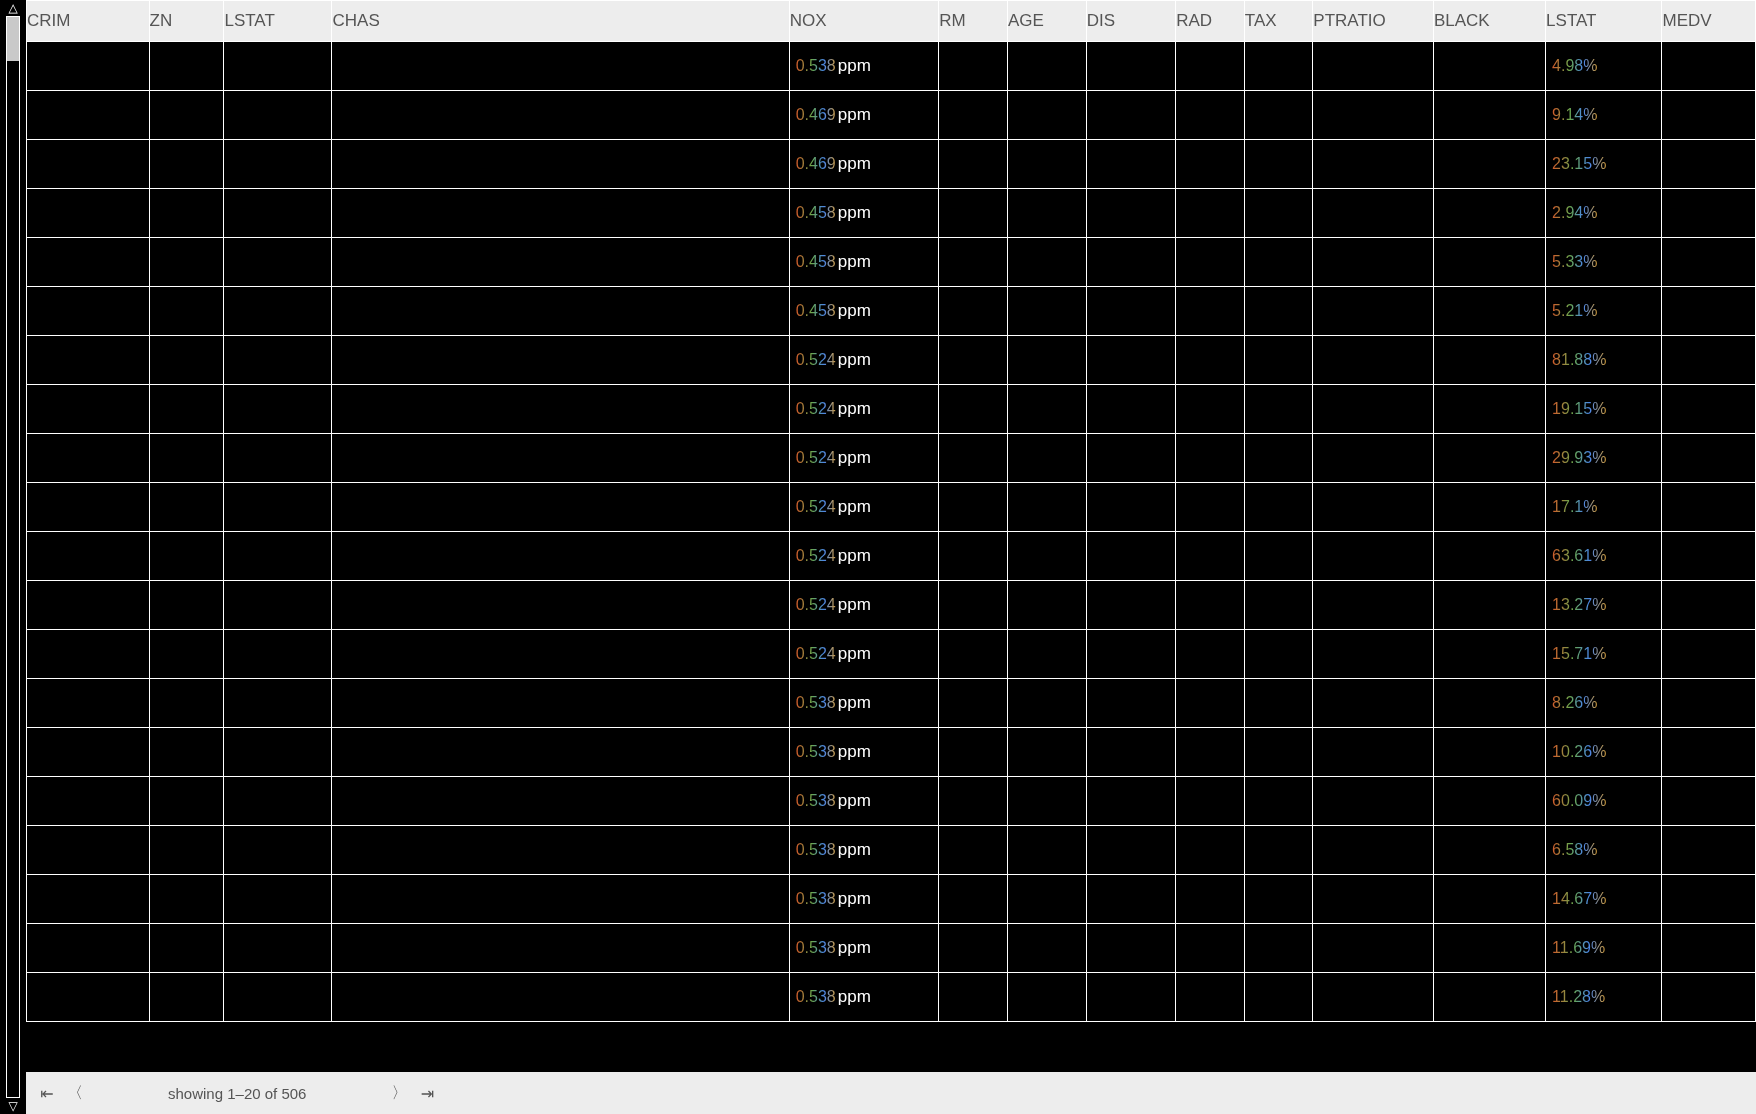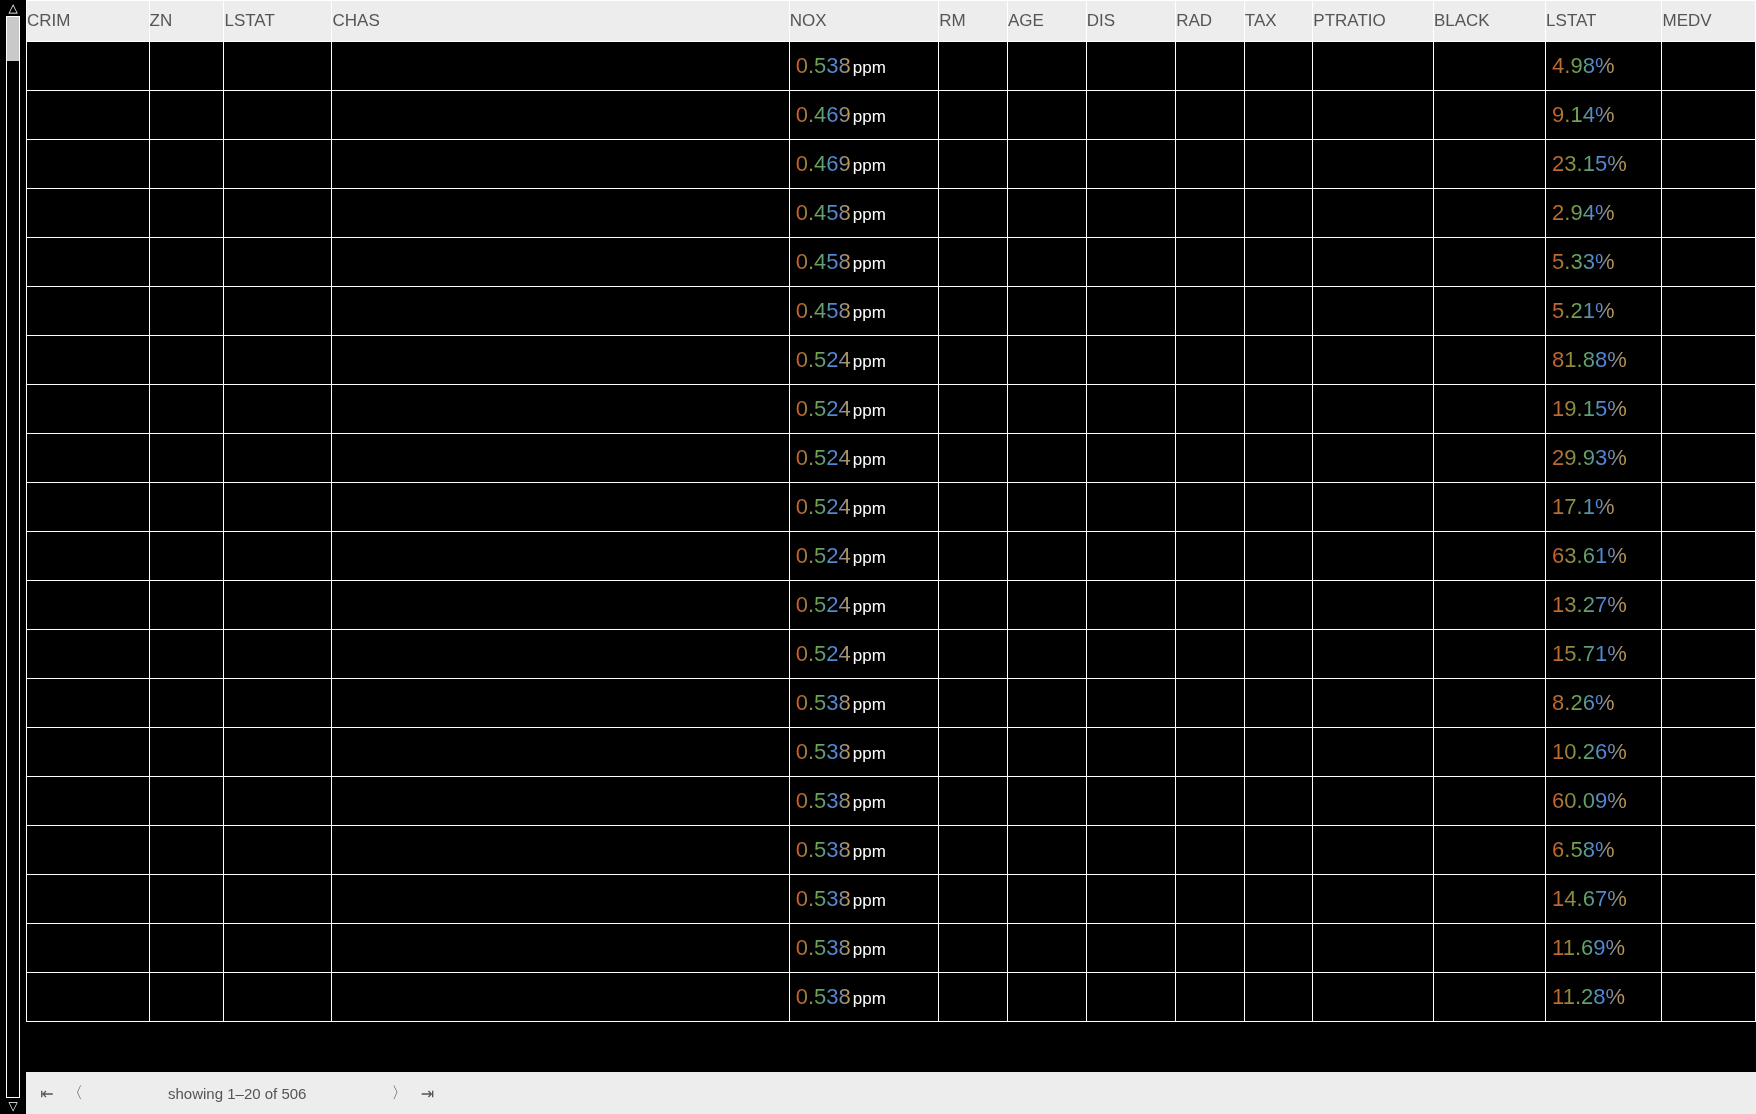--- a/index.html
+++ b/index.html
@@ -10,21 +10,21 @@
   .scroll-thumb{position:absolute;left:0;right:0;top:0;height:44px;background:#c9c9c9;}
   .main{flex:1;display:flex;flex-direction:column;}
   .grid{flex:1;overflow:hidden;}
   table{border-collapse:collapse;width:100%;table-layout:fixed;}
   col.c-crim{width:118px}col.c-zn{width:72px}col.c-indus{width:104px}col.c-chas{width:440px}
   col.c-nox{width:144px}col.c-rm{width:66px}col.c-age{width:76px}col.c-dis{width:86px}
   col.c-rad{width:66px}col.c-tax{width:66px}col.c-ptr{width:116px}col.c-black{width:108px}
   col.c-lstat{width:112px}col.c-medv{width:90px}
   th{background:#ededed;color:#555;text-align:left;font-weight:normal;padding:10px 0;border:1px solid #fff;font-size:17px;}
   td{background:#000;border:1px solid #fff;padding:0 6px;height:48px;vertical-align:middle;}
-  td .val{font-size:22px;font-family:Verdana,Geneva,sans-serif;font-weight:normal;
+  td .val{font-size:16px;font-family:Verdana,Geneva,sans-serif;font-weight:normal;
     background:linear-gradient(90deg,#d45a2a 0%,#6aa84f 40%,#4a86e8 70%,#d09a3a 100%);
     -webkit-background-clip:text;background-clip:text;color:transparent;display:inline-block;}
   td .unit{color:#fff;font-size:17px;margin-left:2px;}
   .pager{background:#ededed;display:flex;align-items:center;height:42px;padding:0 10px;gap:6px;color:#555;font-size:15px;}
   .pager .nav{width:22px;text-align:center;cursor:pointer;user-select:none;font-size:16px;}
   .pager .spacer{width:70px;}
   .pager .spacer2{width:70px;}
   .pager .status b{font-weight:normal;text-align:right;}
 </style>
 </head>

